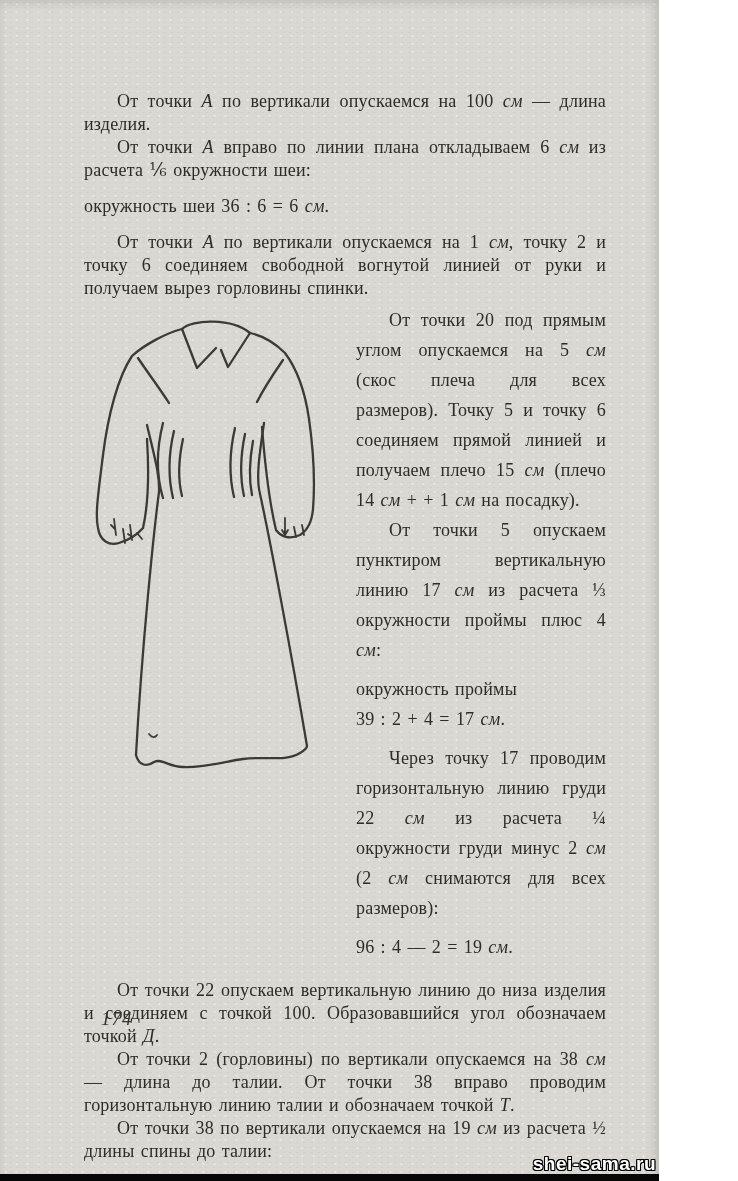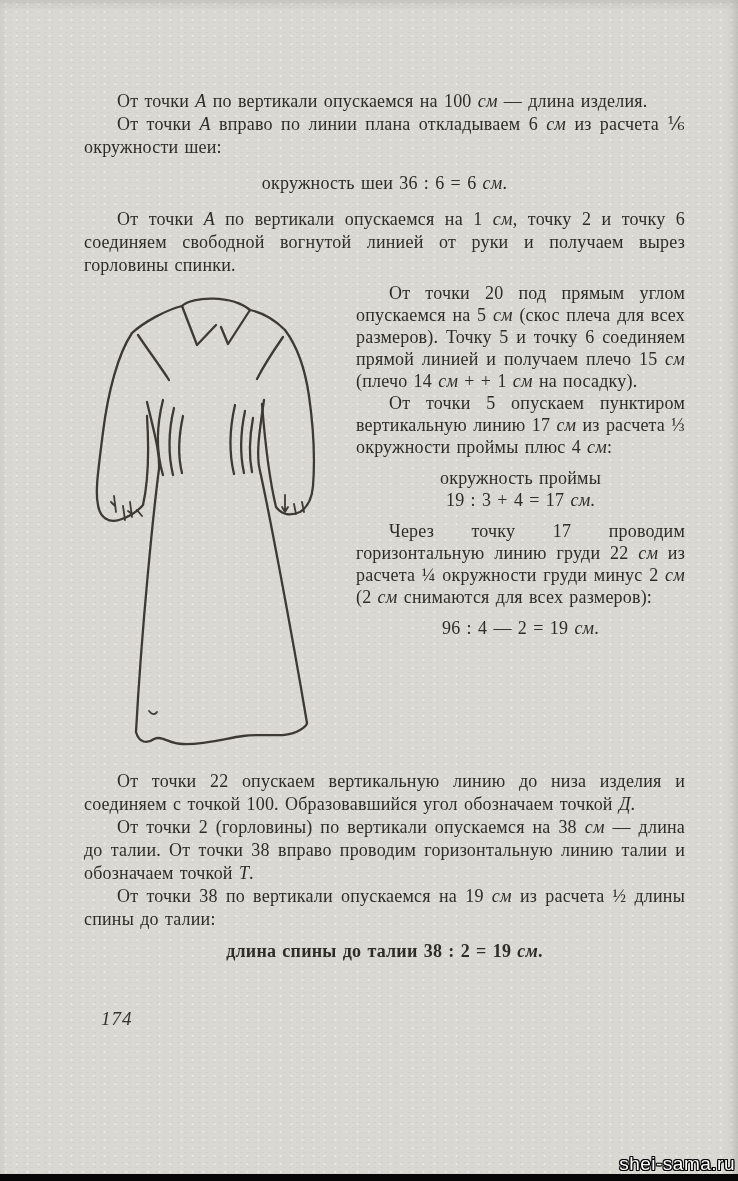--- a/index.html
+++ b/index.html
@@ -1,42 +1,42 @@
 <!DOCTYPE html>
 <html lang="ru"><head>
 <meta charset="utf-8">
 <style>
   html,body{margin:0;padding:0;}
   body{width:738px;height:1181px;overflow:hidden;
        font-family:"Liberation Serif","DejaVu Serif",serif;}
-  .page{position:relative;width:738px;height:1181px;overflow:hidden;
+  .page{position:relative;width:659px;height:1181px;overflow:hidden;
         background-color:#d9d8d3;
         background-image:
           radial-gradient(rgba(110,110,104,0.07) 1px, transparent 1.4px),
           radial-gradient(rgba(255,255,255,0.45) 1px, transparent 1.3px);
         background-size:7px 5px,11px 8px;
         box-shadow:inset -4px 0 10px rgba(90,90,85,0.18), inset 0 4px 8px rgba(120,120,114,0.10);
         color:#2e2c26;}
   .text-block{padding:90px 53px 0 84px;font-size:18px;line-height:23px;
               letter-spacing:0.2px;word-spacing:1.5px;}
   p.para{margin:0;text-indent:33px;text-align:justify;}
   .i{font-style:italic;}
-  .formula{text-align:center;text-indent:0;margin:13px 0;}
+  .formula{text-indent:0;margin:13px 0;}
   .twocol{display:flex;margin-top:5px;}
   .fig{width:272px;flex:none;}
   .fig svg{display:block;margin-top:10px;}
-  .rcol{flex:1;line-height:22px;}
+  .rcol{flex:1;line-height:30px;}
   .rcol .formula{margin:9px 0;}
   .bottom-block{margin-top:8px;}
   .bottom-block .formula{margin:9px 0;font-weight:bold;}
   .page-number{position:absolute;left:101px;top:1008px;font-size:19px;
                letter-spacing:1px;color:#35332d;font-style:italic;}
   .watermark{position:absolute;right:3px;bottom:6px;
              font-family:"Liberation Sans","DejaVu Sans",sans-serif;
-             font-weight:normal;font-size:19px;color:#ffffff;letter-spacing:0.5px;
+             font-weight:bold;font-size:19px;color:#ffffff;letter-spacing:0.5px;
              text-shadow:-1px -1px 0 #000,1px -1px 0 #000,-1px 1px 0 #000,
                           1px 1px 0 #000,0 -1px 0 #000,0 1px 0 #000,
                          -1px 0 0 #000,1px 0 0 #000;}
   .bottom-bar{position:absolute;left:0;right:0;bottom:0;height:7px;background:#070707;}
 </style>
 </head>
 <body>
 
 <div class="page">
   <div class="text-block">
@@ -73,21 +73,21 @@
         </svg>
       </div>
 
       <div class="rcol">
         <p class="para"><span>От точки 20 под прямым углом опускаемся на 5 </span><span class="i">см</span><span> (скос плеча для всех размеров). Точку 5 и точку 6 соединяем прямой линией и получаем плечо 15 </span><span class="i">см</span><span> (плечо 14 </span><span class="i">см</span><span> + + 1 </span><span class="i">см</span><span> на посадку).</span></p>
 
         <p class="para"><span>От точки 5 опускаем пунктиром вертикальную линию 17 </span><span class="i">см</span><span> из расчета ⅓ окружности проймы плюс 4 </span><span class="i">см</span><span>:</span></p>
 
         <div class="formula">
           <div>окружность проймы</div>
-          <div><span>19 : 3 + 4 = 17 </span><span class="i">см</span><span>.</span></div>
+          <div><span>39 : 2 + 4 = 17 </span><span class="i">см</span><span>.</span></div>
         </div>
 
         <p class="para"><span>Через точку 17 проводим горизонтальную линию груди 22 </span><span class="i">см</span><span> из расчета ¼ окружности груди минус 2 </span><span class="i">см</span><span> (2 </span><span class="i">см</span><span> снимаются для всех размеров):</span></p>
 
         <div class="formula">
           <div><span>96 : 4 — 2 = 19 </span><span class="i">см</span><span>.</span></div>
         </div>
       </div>
     </div>
 

